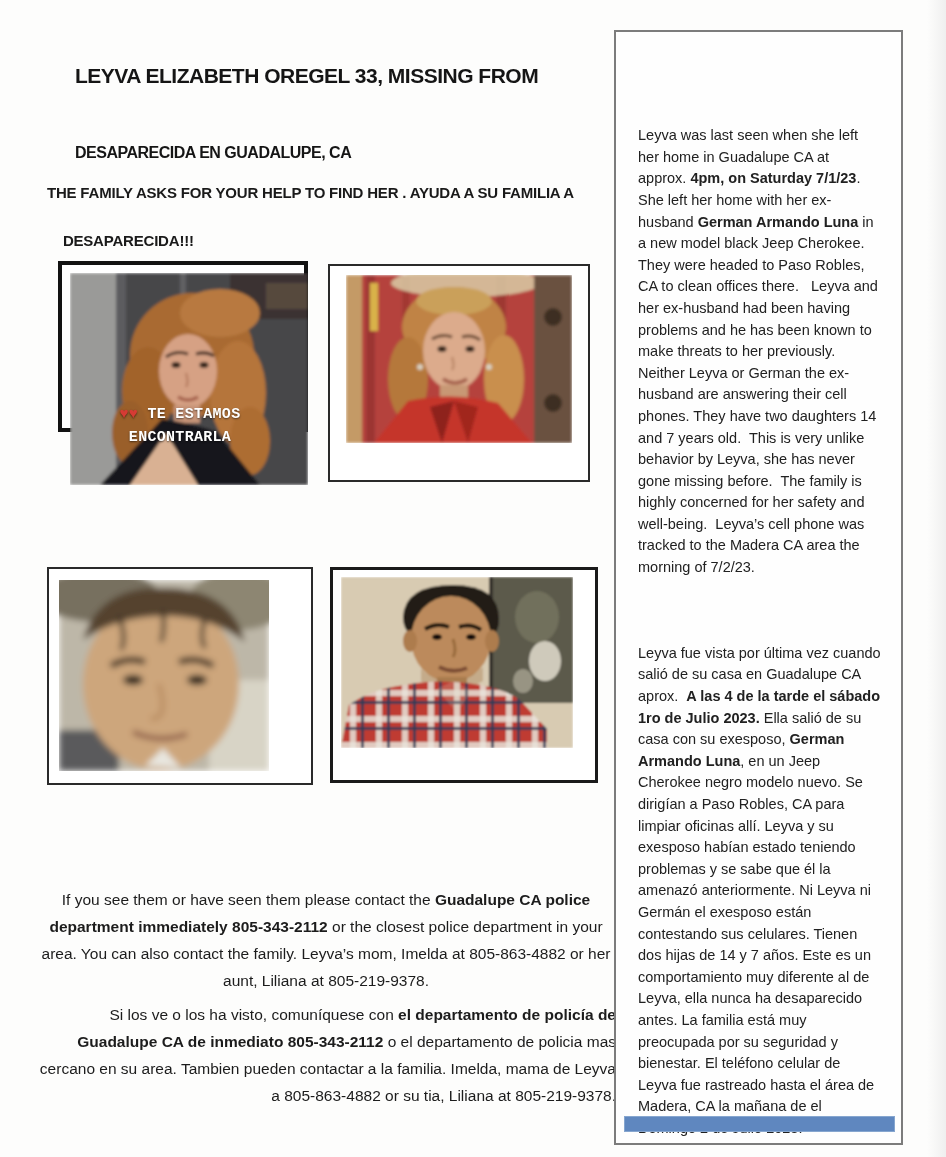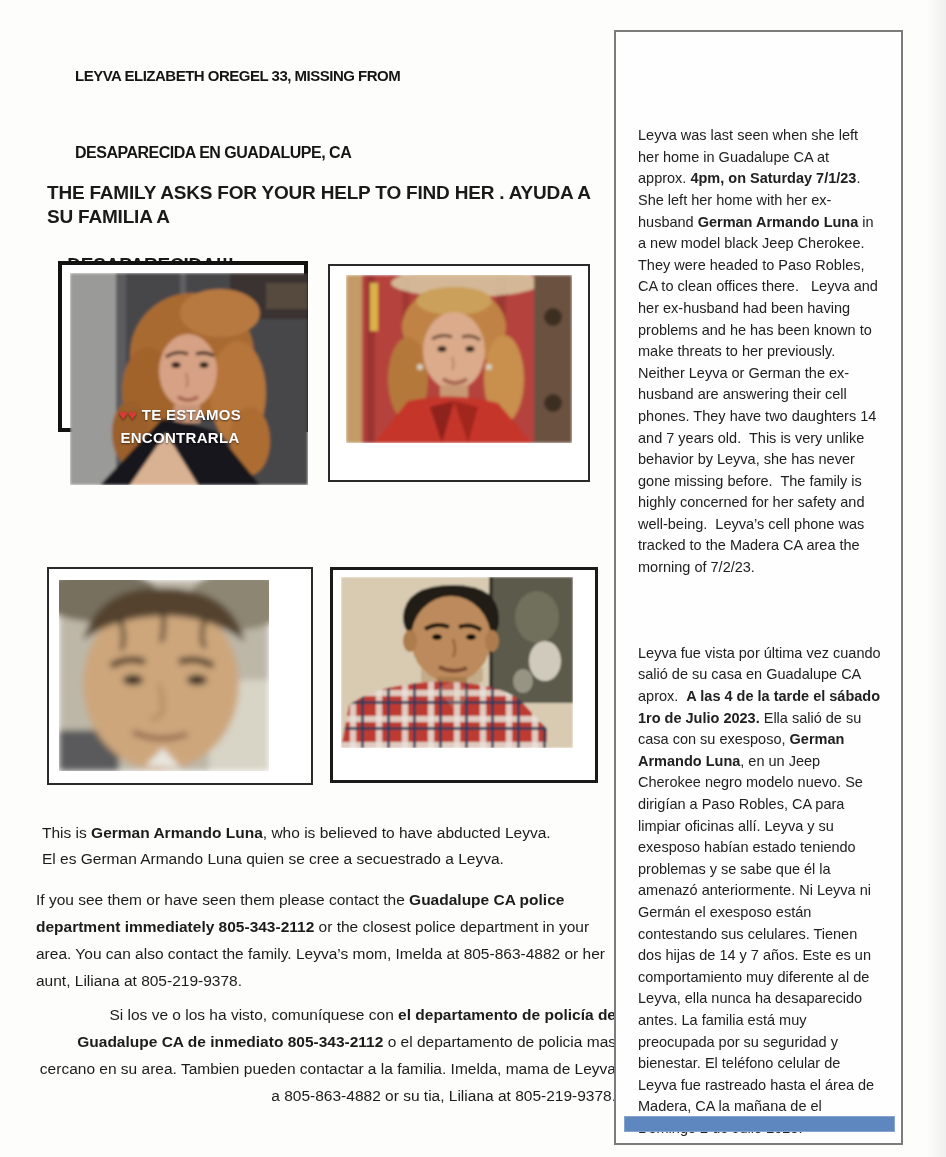--- a/index.html
+++ b/index.html
@@ -9,54 +9,54 @@
     background:#fdfdfc;overflow:hidden;
     font-family:"Liberation Sans", sans-serif;color:#1c1c1c;
   }
   .paper-edge{
     position:absolute;top:0;right:0;width:19px;height:1157px;
     background:linear-gradient(to right,#fdfdfc,#efefef);
   }
   
   .headline{
     position:absolute;left:75px;top:56px;width:545px;
-    font-size:15px;font-weight:bold;letter-spacing:-0.5px;
+    font-size:21px;font-weight:bold;letter-spacing:-0.5px;
     line-height:39px;white-space:pre-wrap;color:#151515;
   }
   .subheadline{
     position:absolute;left:75px;top:138px;width:545px;
     font-size:16px;font-weight:bold;letter-spacing:-0.5px;line-height:30px;color:#151515;
   }
   .plea{
     position:absolute;left:47px;top:181px;width:565px;
-    font-size:19px;font-weight:bold;letter-spacing:-0.2px;line-height:24px;
+    font-size:15px;font-weight:bold;letter-spacing:-0.2px;line-height:24px;
     white-space:pre-wrap;color:#1a1a1a;
   }
   
   .photo{position:absolute;background:#ffffff;}
   .photo svg{display:block;}
-  .photo1{left:58px;top:261px;width:250px;height:171px;border:4px solid #121212;padding:8px;}
+  .photo1{left:58px;top:261px;width:250px;height:171px;border:4px solid #121212;padding:8px;font-family:Liberation Mono, monospace;}
   .photo2{left:328px;top:264px;width:262px;height:218px;border:2px solid #2a2a2a;padding:9px 16px 37px 16px;}
   .photo3{left:47px;top:567px;width:266px;height:218px;border:2px solid #2a2a2a;padding:11px 42px 12px 10px;}
   .photo4{left:330px;top:567px;width:268px;height:216px;border:3px solid #1a1a1a;padding:7px 22px 32px 8px;}
   .overlay-text{
     position:absolute;left:0;right:6px;top:138px;text-align:center;
     color:#fff;font-weight:bold;font-size:15px;line-height:23px;
     text-shadow:0 1px 2px rgba(0,0,0,.55);letter-spacing:.3px;
   }
   .overlay-text .line{white-space:pre;}
   .seg-b{font-weight:bold;margin-top:39px;}
   .seg-r{color:#d63b34;}
   
   .caption{
     position:absolute;left:42px;top:820px;width:575px;
     font-size:15.5px;line-height:26px;white-space:pre-wrap;
   }
   .contact-en{
-    position:absolute;left:36px;top:886px;width:580px;text-align:left;
+    position:absolute;left:36px;top:886px;width:580px;text-align:center;
     font-size:15.5px;line-height:27px;white-space:pre-wrap;
   }
   .contact-es{
     position:absolute;left:36px;top:1001px;width:580px;text-align:right;
     font-size:15.5px;line-height:27px;white-space:pre-wrap;
   }
   
   .details-panel{
     position:absolute;left:614px;top:30px;width:289px;height:1115px;
     border:2px solid #7c7c7c;background:#fefefe;
@@ -223,22 +223,20 @@
         <path d="M112 62 q4 12 0 18" stroke="#9a6c3e" stroke-width="3" fill="none"></path>
         <path d="M98 90 q14 7 28 1" stroke="#7d4e34" stroke-width="4" fill="none"></path>
         <path d="M80 92 Q110 118 142 90 L142 104 Q112 122 80 104 Z" fill="#a1713f" opacity=".35"></path>
         <rect x="96" y="100" width="30" height="18" fill="#a97c4e"></rect>
         <path d="M0 171 L8 128 Q30 112 64 108 Q92 102 126 106 Q160 110 178 122 L206 152 L206 171 Z" fill="url(#plaid)"></path>
         <path d="M96 112 L112 104 L130 114 L116 136 Z" fill="#d8cbb2" opacity=".25"></path>
       </g>
     </svg>
   </div>
 
-  <div class="caption"><span>This is </span><span class="seg-b">German Armando Luna</span><span>, who is believed to have abducted Leyva.
-El es German Armando Luna quien se cree a secuestrado a Leyva.</span></div>
   <div class="contact-en"><span>If you see them or have seen them please contact the </span><span class="seg-b">Guadalupe CA police department immediately 805-343-2112</span><span> or the closest police department in your area. You can also contact the family. Leyva’s mom, Imelda at 805-863-4882 or her aunt, Liliana at 805-219-9378.</span></div>
   <div class="contact-es"><span>Si los ve o los ha visto, comuníquese con </span><span class="seg-b">el departamento de policía de Guadalupe CA de inmediato 805-343-2112</span><span> o el departamento de policia mas cercano en su area. Tambien pueden contactar a la familia. Imelda, mama de Leyva a 805-863-4882 or su tia, Liliana at 805-219-9378.</span></div>
 
   <div class="details-panel">
     <div class="inner">
       <div class="details-en"><span>Leyva was last seen when she left her home in Guadalupe CA at approx. </span><span class="seg-b">4pm, on Saturday 7/1/23</span><span>. She left her home with her ex-husband </span><span class="seg-b">German Armando Luna</span><span> in a new model black Jeep Cherokee. They were headed to Paso Robles, CA to clean offices there.   Leyva and her ex-husband had been having problems and he has been known to make threats to her previously.  Neither Leyva or German the ex-husband are answering their cell phones. They have two daughters 14 and 7 years old.  This is very unlike behavior by Leyva, she has never gone missing before.  The family is highly concerned for her safety and well-being.  Leyva’s cell phone was tracked to the Madera CA area the morning of 7/2/23.</span></div>
       <div class="details-es"><span>Leyva fue vista por última vez cuando salió de su casa en Guadalupe CA aprox.  </span><span class="seg-b">A las 4 de la tarde el sábado 1ro de Julio 2023.</span><span> Ella salió de su casa con su exesposo, </span><span class="seg-b">German Armando Luna</span><span>, en un Jeep Cherokee negro modelo nuevo. Se dirigían a Paso Robles, CA para limpiar oficinas allí. Leyva y su exesposo habían estado teniendo problemas y se sabe que él la amenazó anteriormente. Ni Leyva ni Germán el exesposo están contestando sus celulares. Tienen dos hijas de 14 y 7 años. Este es un comportamiento muy diferente al de Leyva, ella nunca ha desaparecido antes. La familia está muy preocupada por su seguridad y bienestar. El teléfono celular de Leyva fue rastreado hasta el área de Madera, CA la mañana de el Domingo 2 de Julio 2023.</span></div>
     </div>
     <div class="blue-bar"></div>
   </div>

